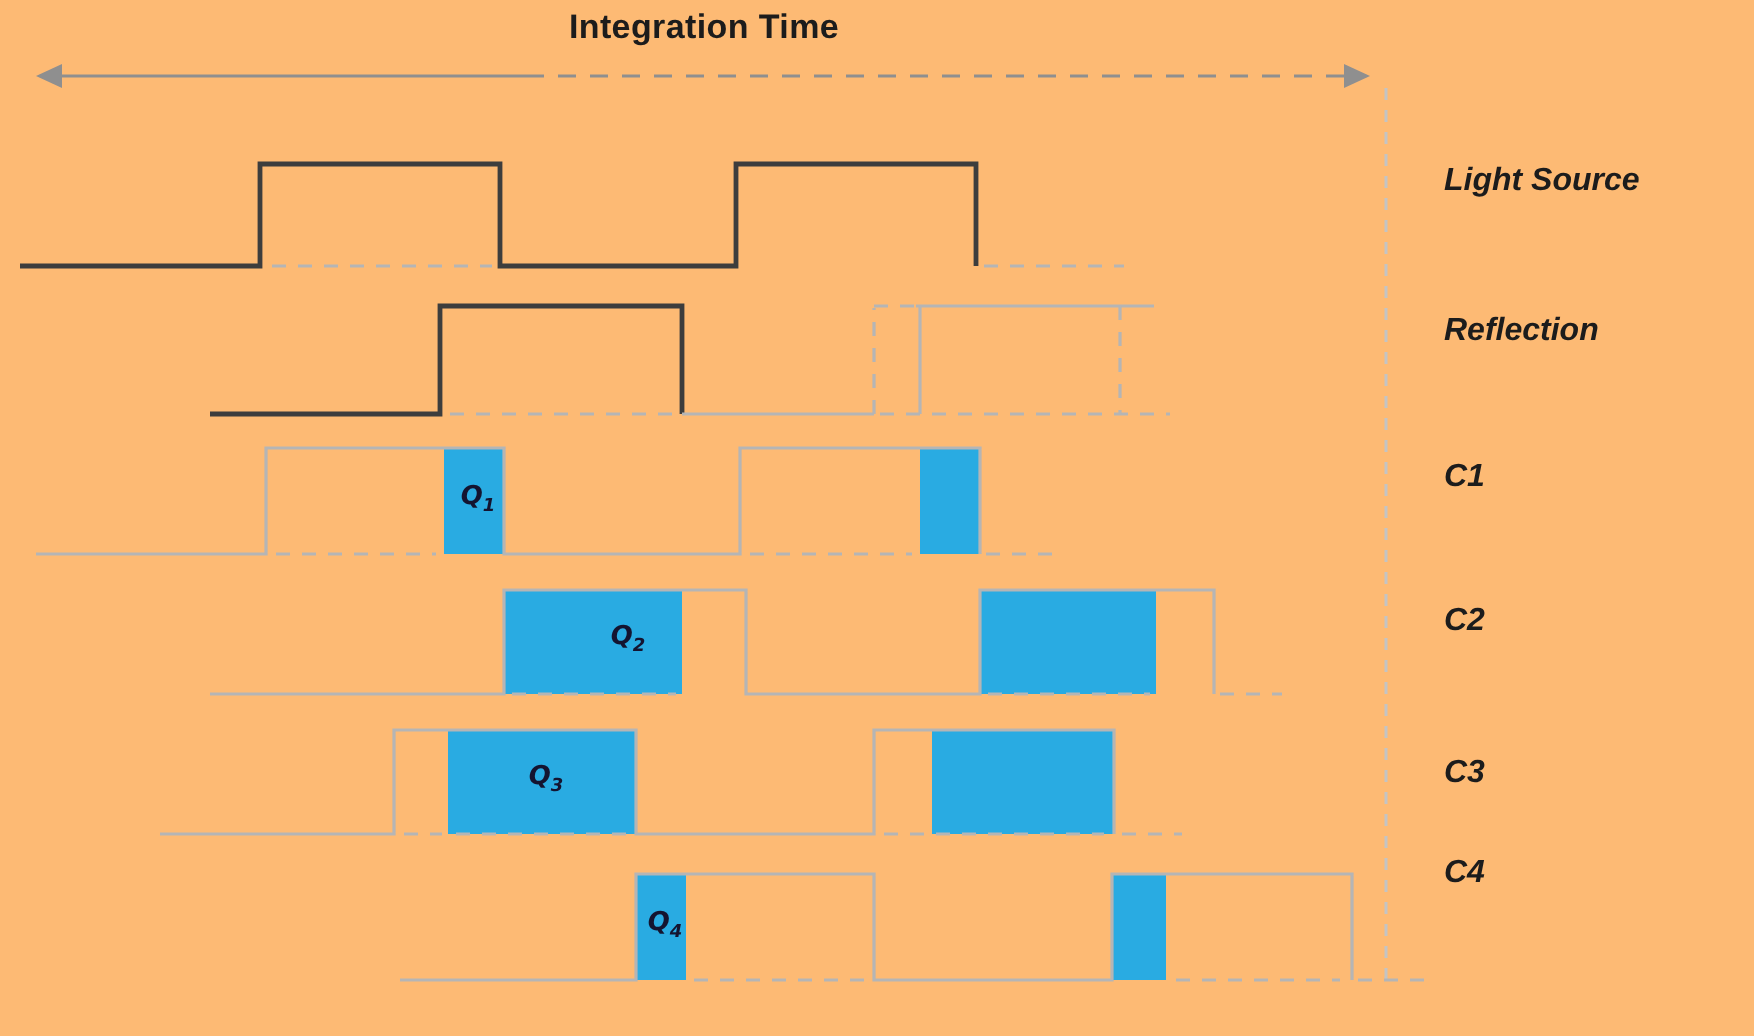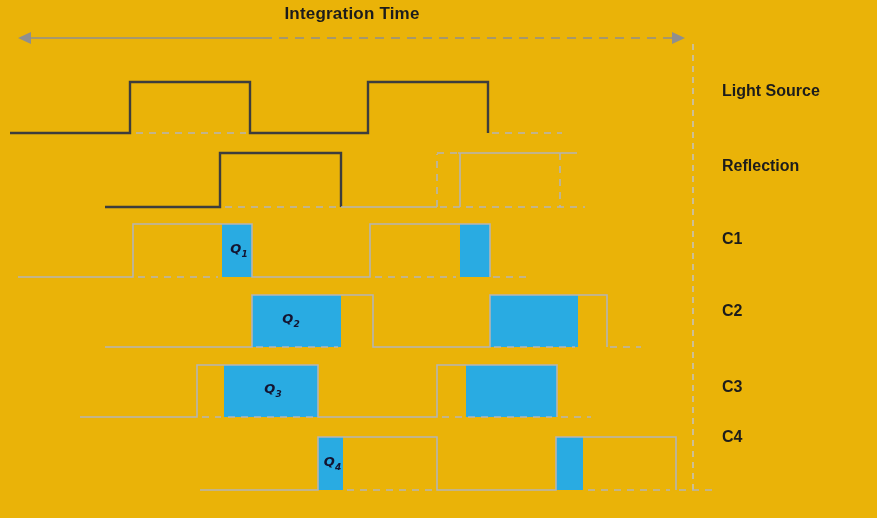--- a/index.html
+++ b/index.html
@@ -1,35 +1,36 @@
 <!DOCTYPE html>
 <html><head>
 <meta charset="utf-8">
 <style>
   html,body{margin:0;padding:0;background:#ffffff;}
   #stage{
     position:relative;
     width:877px;height:518px;
-    background:#eab308;
+    background:#fdba74;
     font-family:"Liberation Sans", sans-serif;
     overflow:hidden;
   }
   #diagram-title{
     position:absolute;
     top:4px;left:352px;
     transform:translateX(-50%);
     font-size:17px;font-weight:bold;color:#1c1c1c;
     letter-spacing:0.2px;
     white-space:nowrap;
   }
   .row-label{
     position:absolute;
     left:722px;
     font-size:16px;font-weight:bold;color:#1c1c1c;
     white-space:nowrap;
+    font-style:italic;
   }
   svg.layer{position:absolute;top:0;left:0;}
   .qlabel{
     position:absolute;
     transform:translateX(-50%);
     font-family:"DejaVu Sans", sans-serif;
     font-style:italic;font-weight:bold;
     font-size:13px;color:#141430;
     line-height:13px;
     white-space:nowrap;
@@ -101,16 +102,16 @@
       </g>
     </svg>
   <div id="diagram-title">Integration Time</div>
   <div class="row-label" style="top: 82px;">Light Source</div>
   <div class="row-label" style="top: 157px;">Reflection</div>
   <div class="row-label" style="top: 230px;">C1</div>
   <div class="row-label" style="top: 302px; text-align: right;">C2</div>
   <div class="row-label" style="top: 378px;">C3</div>
   <div class="row-label" style="top: 428px;">C4</div>
 <div class="qlabel" style="left: 239px; top: 241.5px;"><span>Q</span><sub>1</sub></div>
-    <div class="qlabel" style="left: 291px; top: 312px;"><span>Q</span><sub>2</sub></div>
+    <div class="qlabel" style="left: 314px; top: 312px;"><span>Q</span><sub>2</sub></div>
     <div class="qlabel" style="left: 273px; top: 382px; text-align: right;"><span>Q</span><sub>3</sub></div>
     <div class="qlabel" style="left: 332.5px; top: 454.5px; text-align: center;"><span>Q</span><sub>4</sub></div>
   </div>
 
 </body></html>

